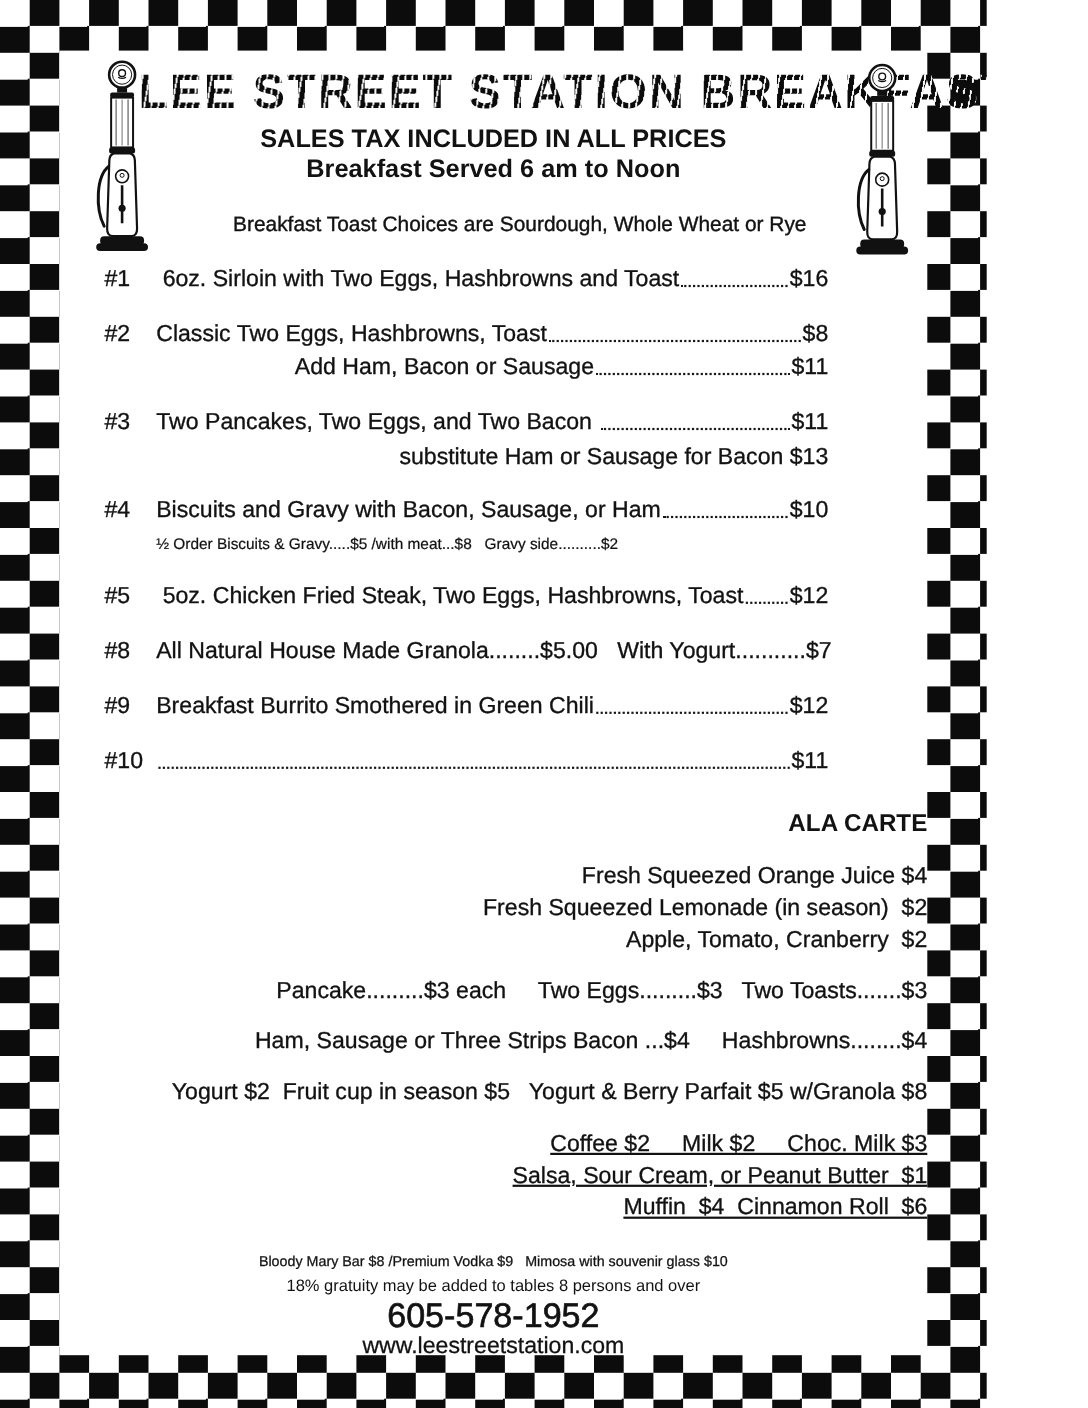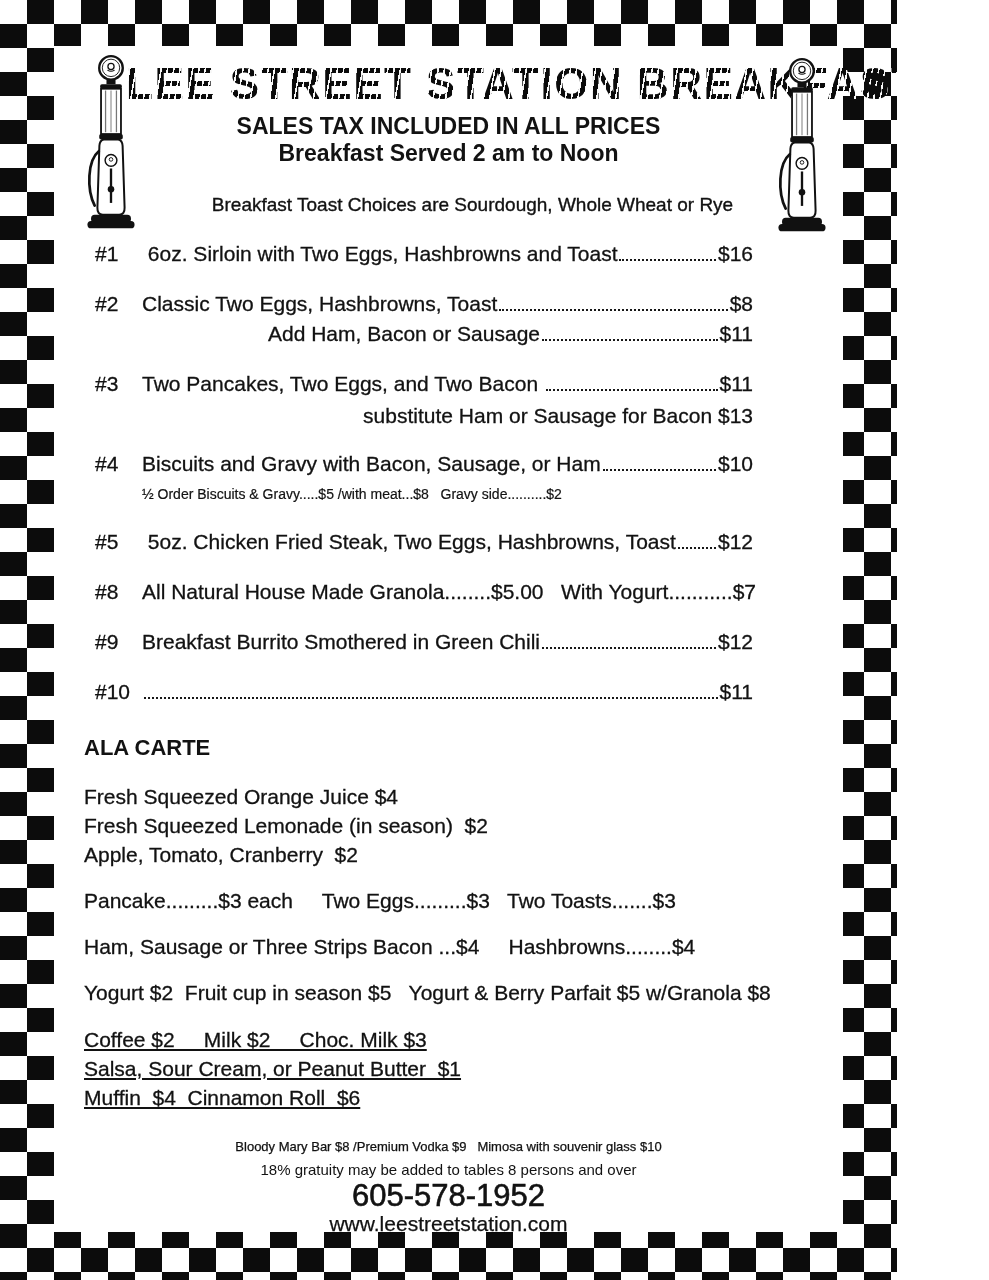--- a/index.html
+++ b/index.html
@@ -43,21 +43,21 @@
   .num { min-width:47px; flex:0 0 auto; }
   .nm, .txt { white-space:pre-wrap; flex:0 0 auto; }
   .lead { flex:1 1 auto; align-self:flex-end; border-bottom:2.8px dotted #171717; margin:0 2px 6px 2px; min-width:20px; }
   .pr { flex:0 0 auto; }
   .row.indent-sub { margin-top:4px; margin-left:173px; }
   .row.right-sub  { margin-top:6px; display:block; text-align:right; }
   .row.note-sub   { margin-top:4px; margin-left:47px; font-size:14px; -webkit-text-stroke:0.2px #121212; }
   .row.tight      { margin-top:22px; }
 
   
-  .ala { margin:30px 0 2px 30px; text-align:left; -webkit-text-stroke:0.3px #121212; }
+  .ala { margin:30px 0 2px 30px; text-align:right; -webkit-text-stroke:0.3px #121212; }
   .ala-heading { font-size:22px; font-weight:bold; -webkit-text-stroke:0; }
   .line { font-size:21px; line-height:29px; white-space:pre-wrap; }
   .juices { margin-top:21px; }
   .sides .line { margin-top:17px; }
   .drinks { margin-top:18px;text-decoration:underline; }
 
   
   .footer { text-align:center; margin-top:23px; -webkit-text-stroke:0.25px #121212; }
   .bar-line { font-size:13px; line-height:24px; white-space:pre-wrap; }
   .gratuity { font-size:15px; line-height:21px; -webkit-text-stroke:0; }
@@ -109,21 +109,21 @@
       <circle cx="32" cy="118" r="6.5" fill="#fff" stroke="#111" stroke-width="1.6"></circle>
       <circle cx="32" cy="117" r="2" fill="none" stroke="#111" stroke-width="1"></circle>
       <line x1="32" y1="127" x2="32" y2="165" stroke="#111" stroke-width="2.6"></line>
       <circle cx="32" cy="150" r="3.6" fill="#111"></circle>
       <rect x="10" y="178" width="44" height="9" rx="4" fill="#111"></rect>
       <rect x="6" y="185" width="52" height="8" rx="4" fill="#111"></rect>
     </svg>
 
     <div class="title"><span class="deco">LEE STREET STATION BREAKFAST</span></div>
     <div class="sub1">SALES TAX INCLUDED IN ALL PRICES</div>
-    <div class="sub2">Breakfast Served 2 am to Noon</div>
+    <div class="sub2">Breakfast Served 6 am to Noon</div>
     <div class="toast-note">Breakfast Toast Choices are Sourdough, Whole Wheat or Rye</div>
 
     <div class="menu-list">
 
       <div class="row">
         <span class="num">#1</span>
         <span class="nm"> 6oz. Sirloin with Two Eggs, Hashbrowns and Toast</span>
         <span class="lead"></span>
         <span class="pr">$16</span>
       </div>

